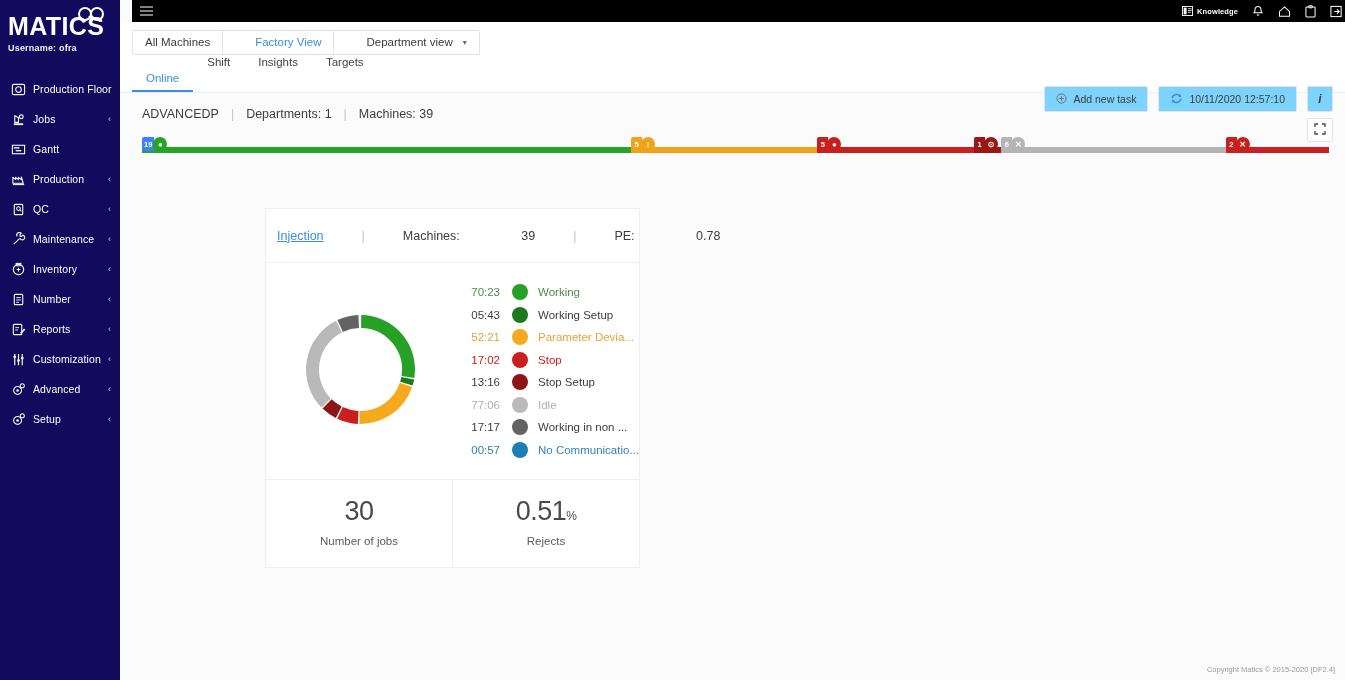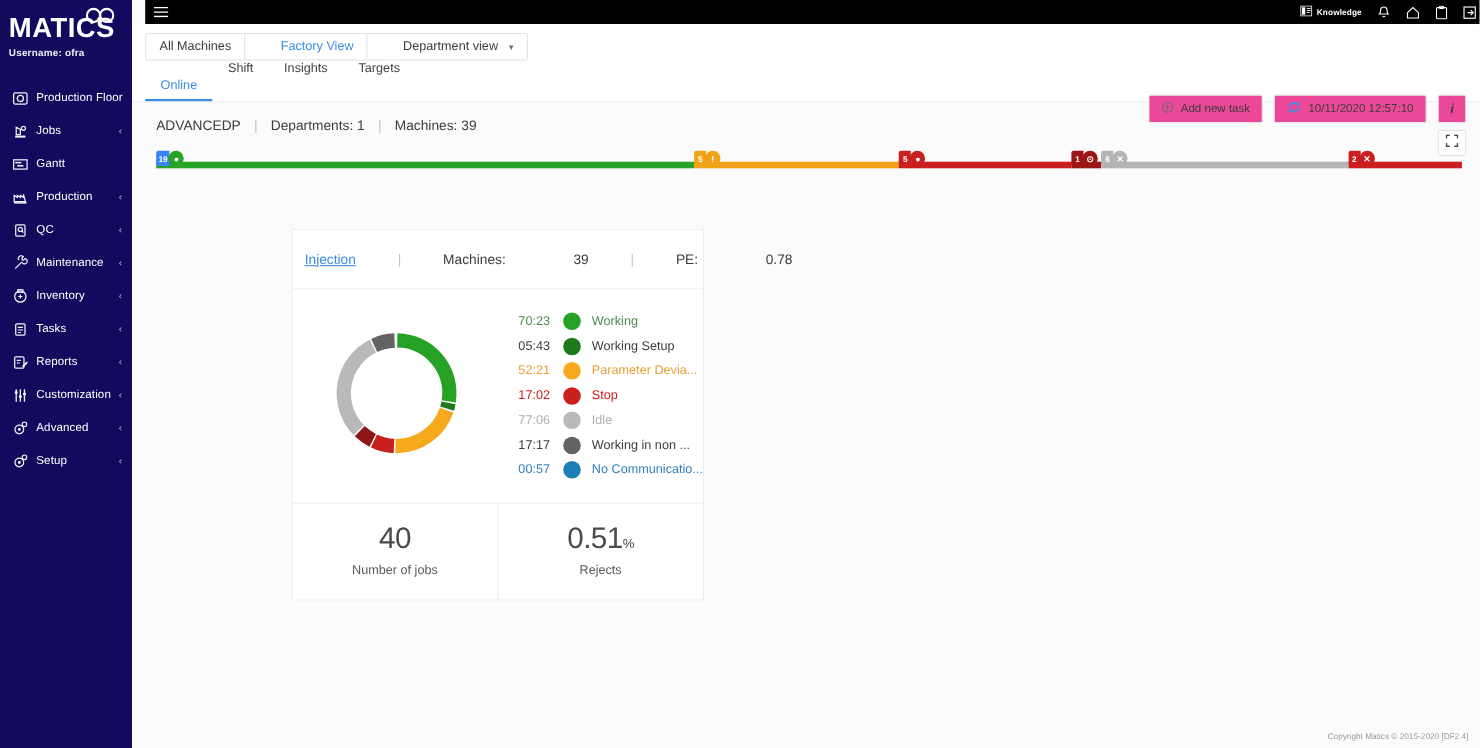--- a/index.html
+++ b/index.html
@@ -58,21 +58,21 @@
   .seg .caret { margin-left:10px; font-size:8px; color:#666; }
 
   .tabbar { height:31px; background:#fff; display:flex; align-items:flex-end; padding-left:12px;
             border-bottom:1px solid #eceff1; position:relative; }
   .tab { font-size:11.5px; color:#444; padding:0 14px 24px 14px; cursor:pointer; }
   .tab.active { color:#3a8ee6; border-bottom:2px solid #3a8ee6; padding-bottom:6px; }
 
   .actionbar { position:absolute; right:12px; top:64px; display:flex; align-items:center; gap:10px; }
   .abtn {
     display:flex; align-items:center; gap:6px; height:26px; padding:0 11px;
-    border:1px solid #e4e4e8; background:#ec4899; border-radius:2px;
+    border:1px solid #e4e4e8; background:#7dd3fc; border-radius:2px;
     font-size:10.5px; color:#3d3d3d; cursor:pointer; white-space:nowrap;
   }
   .abtn.square { padding:0; width:26px; justify-content:center; font-style:italic; font-size:12px; font-weight:700; }
 
   .infoline { display:flex; align-items:center; padding:14px 0 0 22px; font-size:12.5px; color:#3c3c3c; }
   .infoline .sep { color:#c5c5c5; margin:0 12px; }
 
   
   .statuswrap { position:relative; margin:14px 16px 0 22px; height:26px; }
   .statusbar { position:absolute; left:0; top:12px; height:6px; width:100%; display:flex; }
@@ -226,21 +226,21 @@
         <span class="nav-caret">‹</span>
       </div>
 
       <div class="nav-item">
         <span class="nav-icon">
           <svg width="15" height="15" viewBox="0 0 16 16">
               <rect x="3.5" y="2.5" width="9" height="11" rx="1" fill="none" stroke="#fff" stroke-width="1.2"></rect>
               <path d="M5.5 6h5M5.5 8.5h5M5.5 11h3" stroke="#fff" stroke-width="1"></path>
             </svg>
         </span>
-        <span class="nav-label">Tasks</span>
+        <span class="nav-label">Number</span>
         <span class="nav-caret">‹</span>
       </div>
 
       <div class="nav-item">
         <span class="nav-icon">
           <svg width="15" height="15" viewBox="0 0 16 16">
               <rect x="2.5" y="2.5" width="9" height="11" rx="1" fill="none" stroke="#fff" stroke-width="1.2"></rect>
               <path d="M4.5 6h4M4.5 8.5h3" stroke="#fff" stroke-width="1"></path>
               <path d="M10 11l4-4 1.3 1.3-4 4H10z" fill="#fff"></path>
             </svg>
@@ -474,40 +474,45 @@
               <span class="legend-val" style="color: rgb(232, 161, 52);">52:21</span>
               <span class="legend-dot" style="background: rgb(245, 170, 30);"></span>
               <span class="legend-label" style="color: rgb(232, 161, 52);">Parameter Devia...</span>
             </div>
             <div class="legend-row">
               <span class="legend-val" style="color: rgb(201, 32, 31);">17:02</span>
               <span class="legend-dot" style="background: rgb(201, 32, 31);"></span>
               <span class="legend-label" style="color: rgb(201, 32, 31);">Stop</span>
             </div>
             <div class="legend-row">
+              <span class="legend-val" style="color: rgb(60, 60, 60);">13:16</span>
+              <span class="legend-dot" style="background: rgb(141, 21, 21);"></span>
+              <span class="legend-label" style="color: rgb(60, 60, 60);">Stop Setup</span>
+            </div>
+            <div class="legend-row">
               <span class="legend-val" style="color: rgb(176, 176, 176);">77:06</span>
               <span class="legend-dot" style="background: rgb(185, 185, 185);"></span>
               <span class="legend-label" style="color: rgb(176, 176, 176);">Idle</span>
             </div>
             <div class="legend-row">
               <span class="legend-val" style="color: rgb(60, 60, 60);">17:17</span>
               <span class="legend-dot" style="background: rgb(99, 99, 99);"></span>
               <span class="legend-label" style="color: rgb(60, 60, 60);">Working in non ...</span>
             </div>
             <div class="legend-row">
               <span class="legend-val" style="color: rgb(47, 130, 187);">00:57</span>
               <span class="legend-dot" style="background: rgb(27, 127, 181);"></span>
               <span class="legend-label" style="color: rgb(47, 130, 187);">No Communicatio...</span>
             </div>
           </div>
       </div>
 
       <div class="card-stats">
         <div class="stat">
-          <div class="stat-num"><span>40</span><span class="unit"></span></div>
+          <div class="stat-num"><span>30</span><span class="unit"></span></div>
           <div class="stat-label">Number of jobs</div>
         </div>
         <div class="stat">
           <div class="stat-num"><span>0.51</span><span class="unit">%</span></div>
           <div class="stat-label">Rejects</div>
         </div>
       </div>
     </section>
 
     <div class="footer">Copyright Matics © 2015-2020 [DF2.4]</div>

